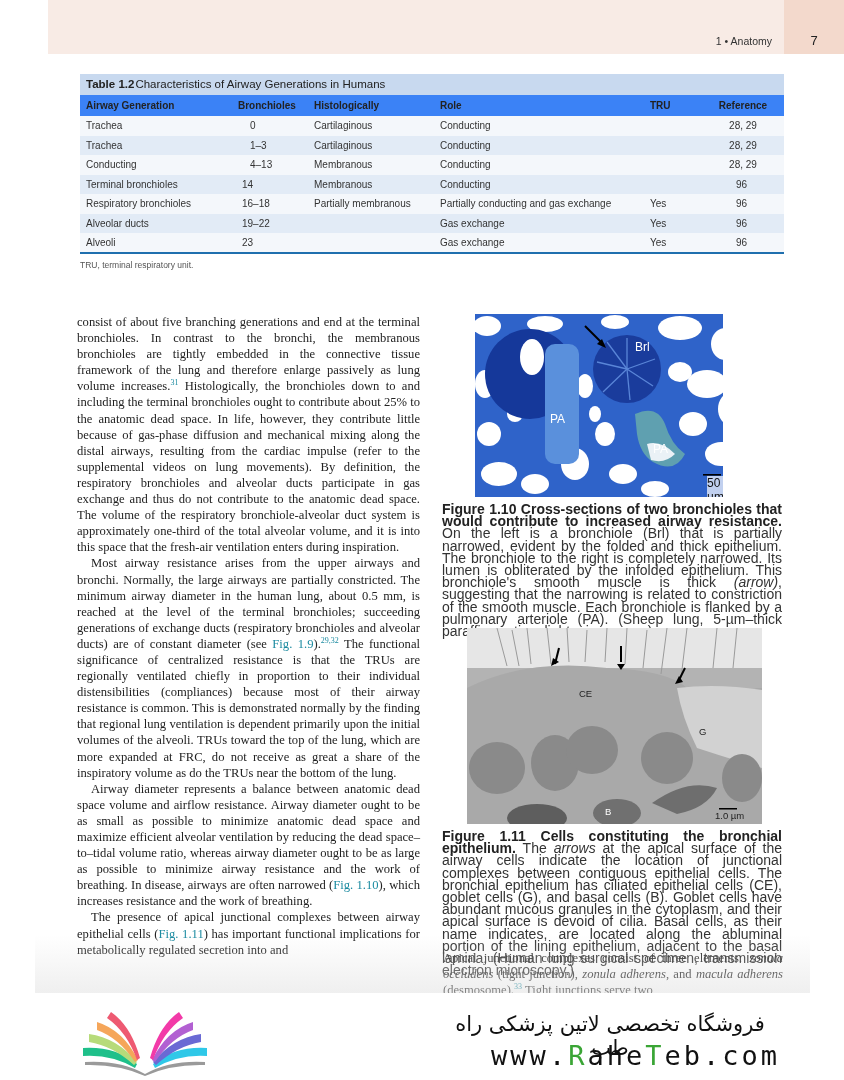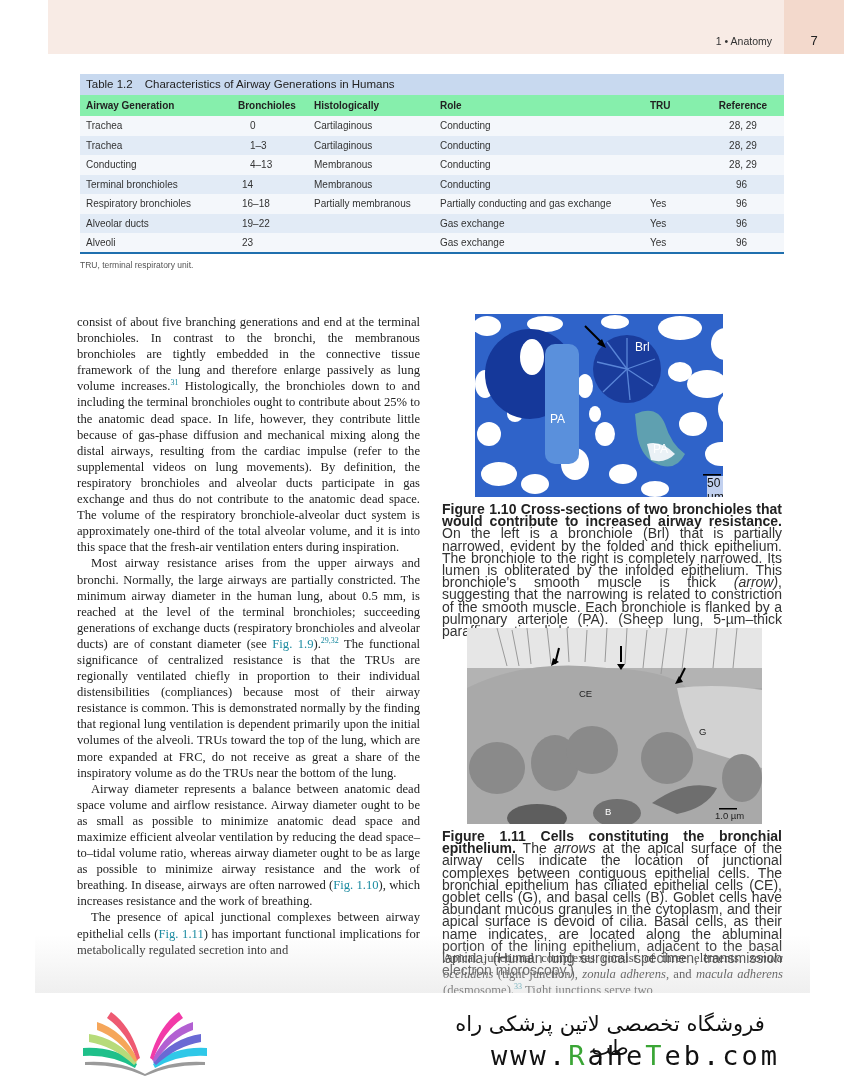--- a/index.html
+++ b/index.html
@@ -8,23 +8,23 @@
 
   
   .header-band { position: absolute; left: 48px; top: 0; width: 736px; height: 54px; background: #f8ebe5; }
   .header-tab { position: absolute; left: 784px; top: 0; width: 60px; height: 54px; background: #f3d9cc; }
   .running-head { position: absolute; right: 72px; top: 35px; font-family: "Liberation Sans", sans-serif; font-size: 10.5px; color: #333; }
   .page-number { position: absolute; left: 784px; width: 60px; top: 33px; text-align: center; font-family: "Liberation Sans", sans-serif; font-size: 13px; color: #222; }
 
   
   .table-wrap { position: absolute; left: 80px; top: 74px; width: 704px; }
   .table-title { background: #c8d9ef; height: 21px; line-height: 21px; padding-left: 6px; font-family: "Liberation Sans", sans-serif; font-size: 11.5px; color: #222; }
-  .table-title b { font-weight: normal; margin-right: 12px; }
+  .table-title b { font-weight: bold; margin-right: 1px; }
   table { width: 100%; border-collapse: collapse; font-family: "Liberation Sans", sans-serif; font-size: 10px; color: #333; }
-  th { text-align: left; font-weight: bold; height: 21px; padding: 0 6px; background: #86efac; color: #222; }
+  th { text-align: left; font-weight: bold; height: 21px; padding: 0 6px; background: #3b82f6; color: #222; }
   td { height: 19.5px; padding: 0 6px; }
   tbody tr:nth-child(odd) td { background: #f4f7fb; }
   tbody tr:nth-child(even) td { background: #e2ebf6; }
   table { border-bottom: 2.5px solid #1f6fae; }
   .c1 { width: 152px; }
   .c2 { width: 76px; }
   .c3 { width: 126px; }
   .c4 { width: 210px; }
   .c5 { width: 58px; }
   .center { text-align: center; }

